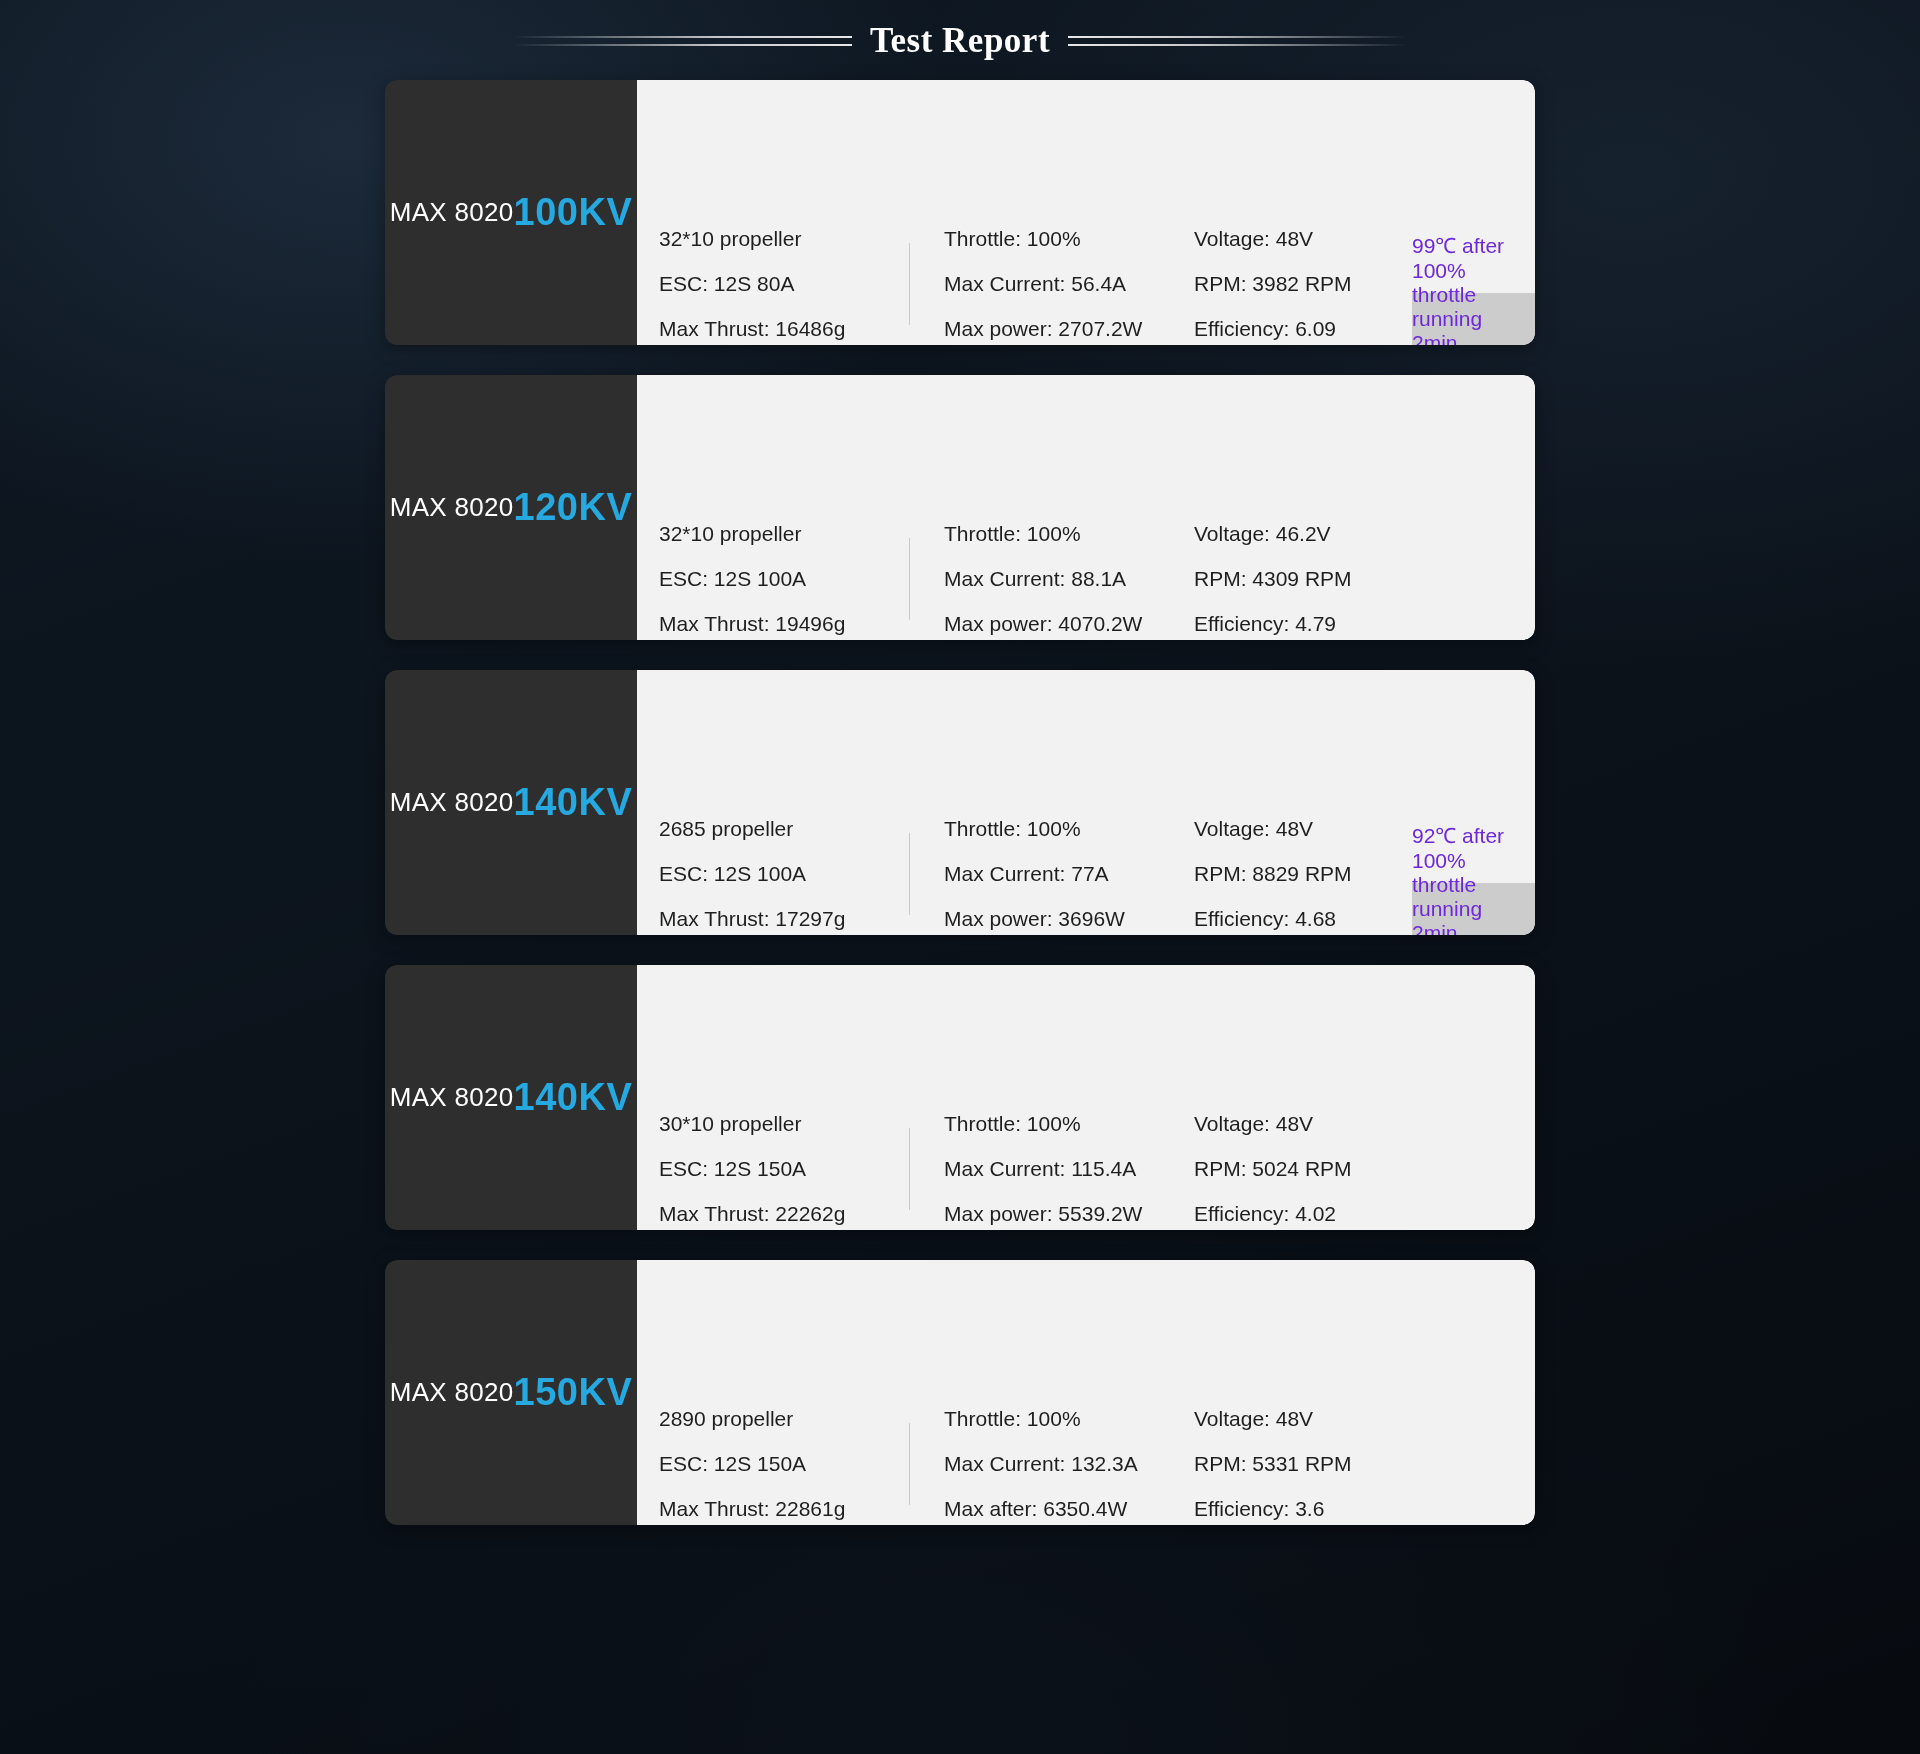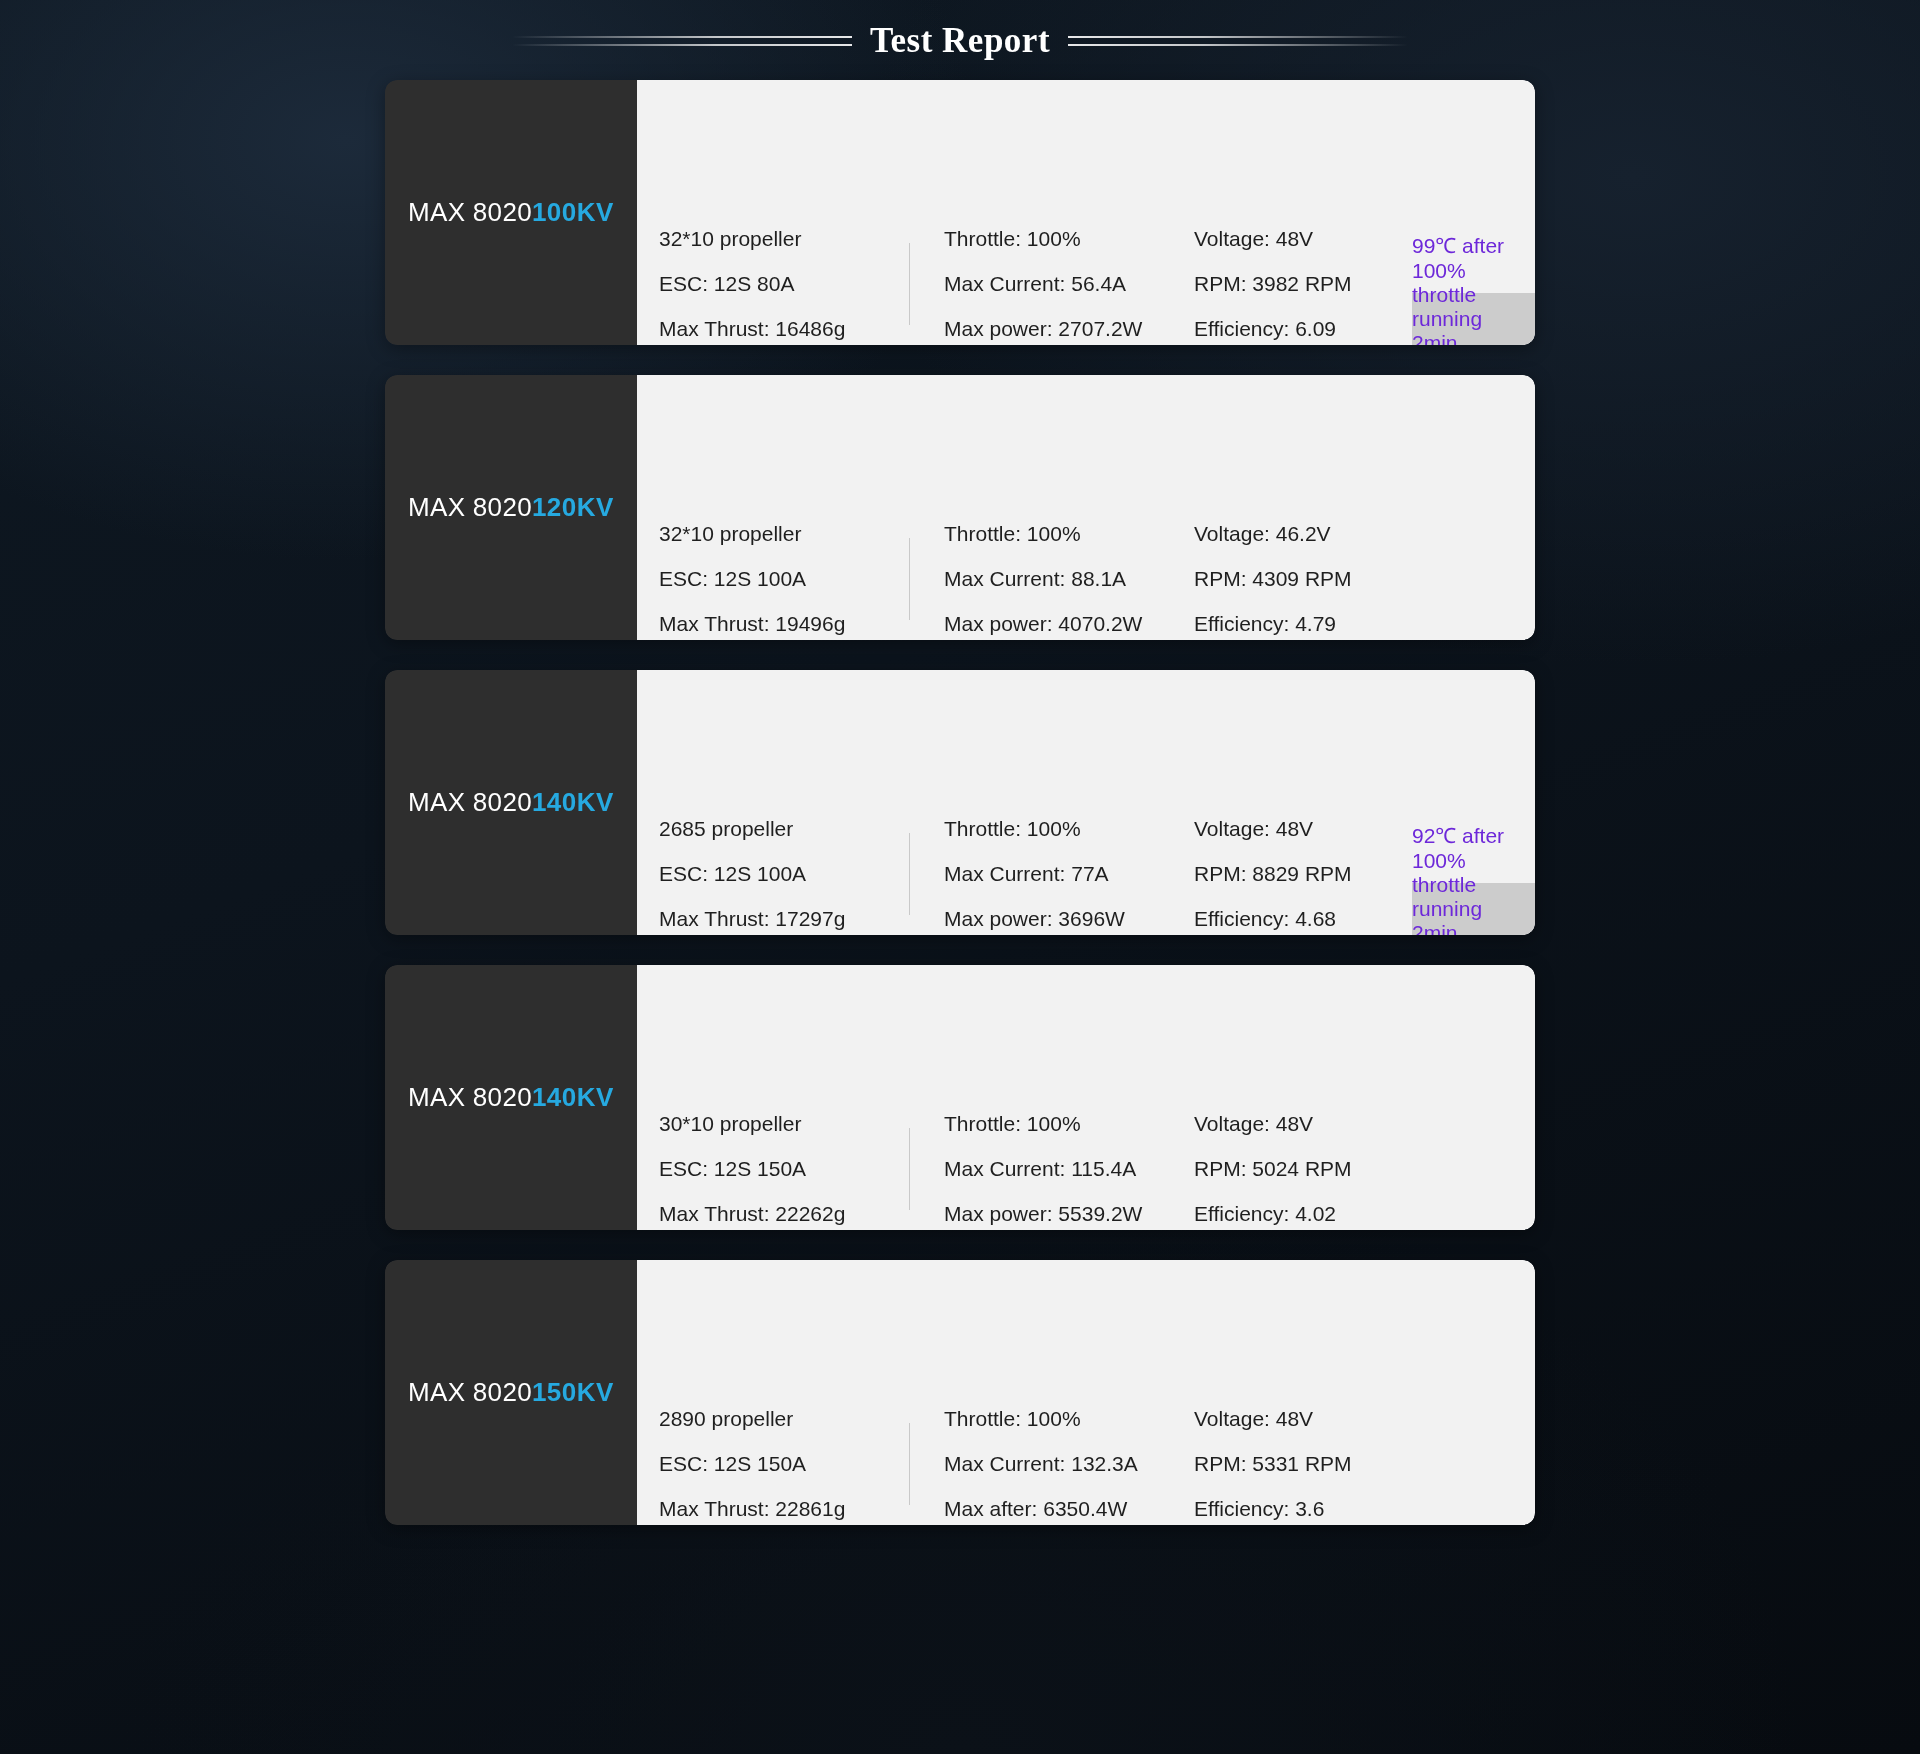--- a/index.html
+++ b/index.html
@@ -99,21 +99,21 @@
     border-radius: 12px 0 0 12px;
   }
   .model-name {
     font-size: 26px;
     color: #ffffff;
     font-weight: 400;
     letter-spacing: 0.3px;
     line-height: 1.35;
   }
   .model-kv {
-    font-size: 26px;
+    font-size: 38px;
     font-weight: bold;
     color: #26a9e0;
     line-height: 1.25;
     letter-spacing: 0.5px;
   }
   .card-right {
     flex: 1;
     display: flex;
     flex-direction: row;
     background: #f2f2f2;

